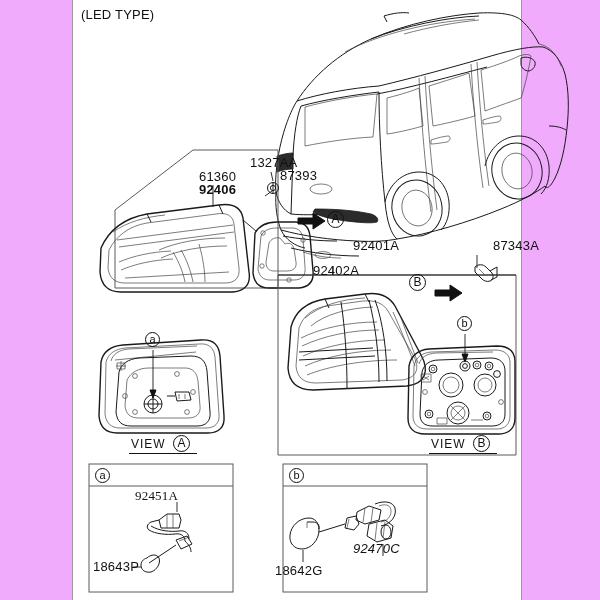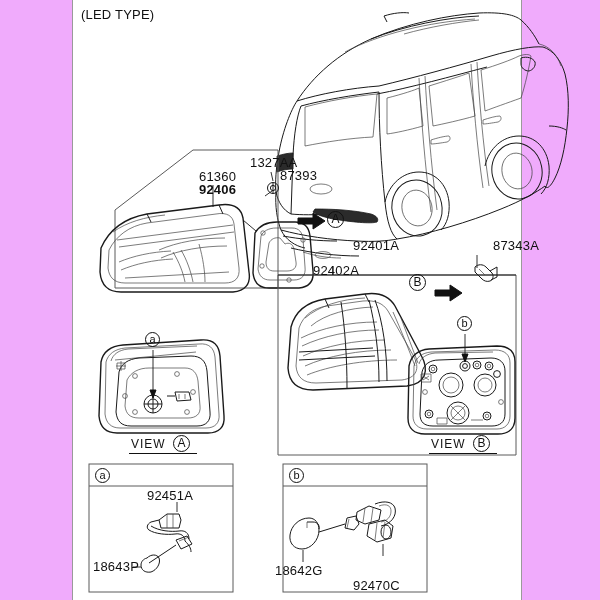--- a/index.html
+++ b/index.html
@@ -326,21 +326,21 @@
       <path class="thin" d="M106 541 L116 537"></path>
       <path class="ln" d="M112 541 C116 545 118 548 118 552"></path>
 
       <path class="ln" d="M103 545 L76 563"></path>
       <path class="ln" d="M74 558 C78 554 84 554 86 558 C88 563 84 570 78 572 C72 573 68 570 68 565
                           C68 562 70 559 74 558 Z"></path>
       <path class="lead" d="M60 567 L68 567"></path>
       <path class="lead" d="M104 512 L104 502"></path>
     </g>
   </svg>
-  <div class="lbl" style="left:74px;top:489px;">92451A</div>
+  <div class="lbl" style="left:62px;top:489px;font-family:Liberation Serif, serif;">92451A</div>
   <div class="lbl" style="left:20px;top:560px;">18643P</div>
 
   <svg width="450" height="600">
     <rect class="box" x="210" y="464" width="144" height="128"></rect>
     <path class="box" d="M210 486 L354 486"></path>
   </svg>
   <div class="cmark sm" style="left:216px;top:468px;">b</div>
 
   <svg width="450" height="600">
     <g>
@@ -363,17 +363,17 @@
       <path class="ln" d="M272 524 L246 532"></path>
 
       <path class="ln" d="M246 529 C247 525 244 522 240 522 L234 522"></path>
       <path class="ln" d="M236 518 C242 518 246 523 246 530 C246 540 238 549 229 549
                           C221 549 216 543 217 535 C218 526 226 518 236 518 Z"></path>
       <path class="thin" d="M234 522 L234 528"></path>
       <path class="lead" d="M310 544 L310 556"></path>
       <path class="lead" d="M230 550 L230 562"></path>
     </g>
   </svg>
-  <div class="lbl" style="left:280px;top:579px;">92470C</div>
+  <div class="lbl" style="left:280px;top:542px;font-style:italic;">92470C</div>
   <div class="lbl" style="left:202px;top:564px;">18642G</div>
 
  </div>
 </div>
 
 </body></html>

